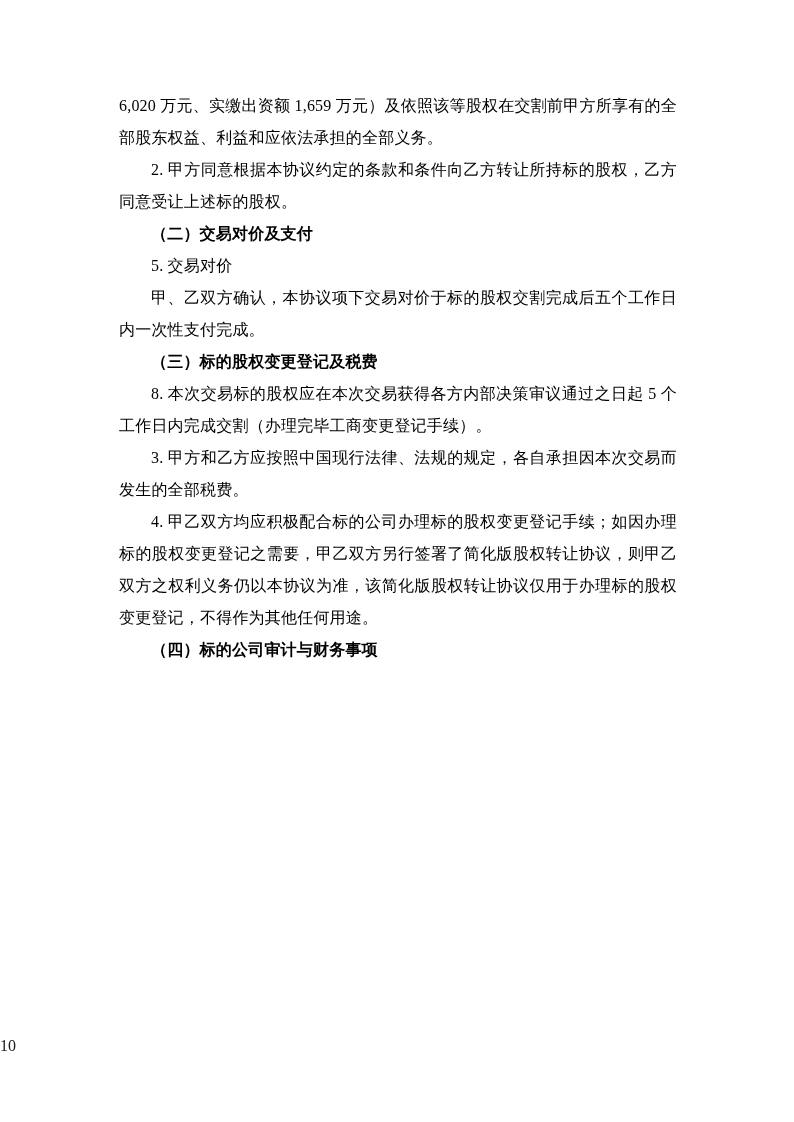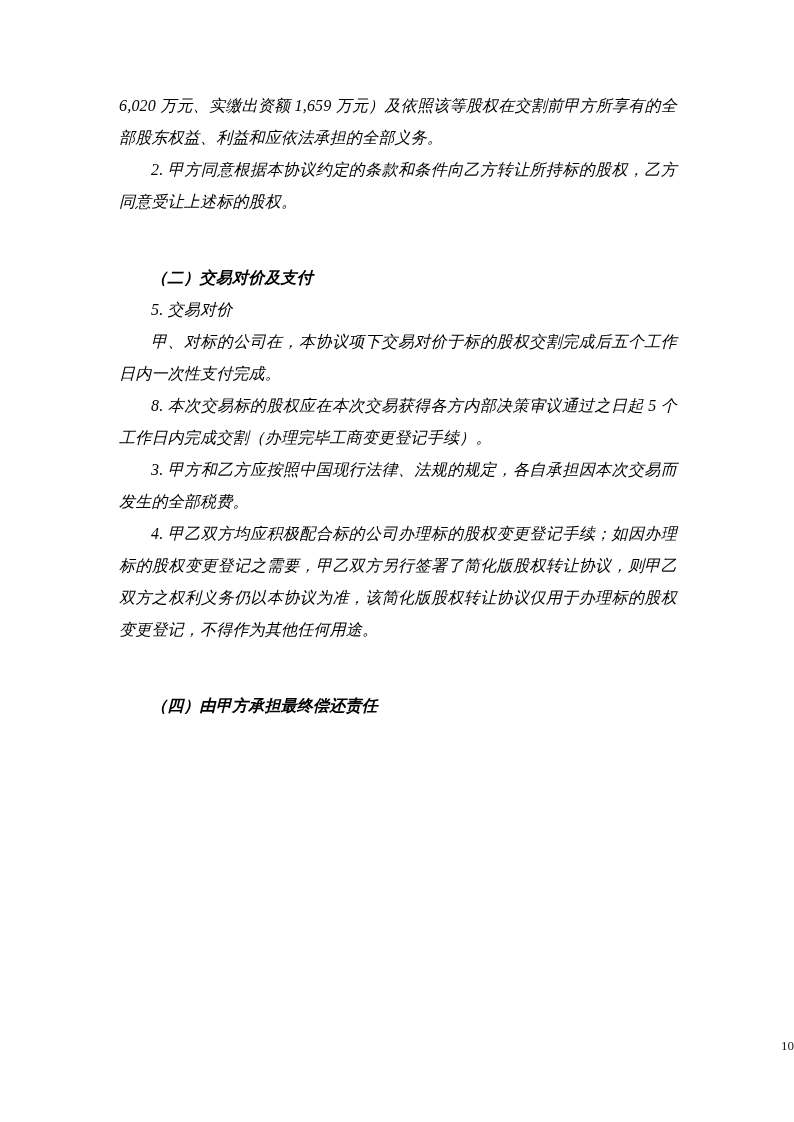--- a/index.html
+++ b/index.html
@@ -18,56 +18,55 @@
   }
   .content {
     position: absolute;
     top: 90px;
     left: 119px;
     width: 558px;
     font-size: 16px;
     line-height: 32px;
     text-align: justify;
     letter-spacing: 0.2px;
-    font-style: italic;
   }
   .content p {
     margin: 0;
     padding: 0;
     text-indent: 2em;
   }
   .content p.cont {
     text-indent: 0;
   }
   .content p.heading {
     font-weight: 700;
-    margin-top: 44px;
   }
   .footer {
     position: absolute;
     top: 1038px;
     left: 0;
     width: 100%;
-    text-align: right;
-    font-size: 13px;
+    text-align: left;
+    font-size: 16px;
     line-height: 16px;
     color: #1a1a1a;
   }
 </style>
 </head>
 <body>
 
 <div class="page">
   <div class="content">
     <p class="cont">6,020 万元、实缴出资额 1,659 万元）及依照该等股权在交割前甲方所享有的全部股东权益、利益和应依法承担的全部义务。</p>
     <p>2. 甲方同意根据本协议约定的条款和条件向乙方转让所持标的股权，乙方同意受让上述标的股权。</p>
     <p class="heading">（二）交易对价及支付</p>
     <p>5. 交易对价</p>
-    <p>甲、对标的公司在，本协议项下交易对价于标的股权交割完成后五个工作日内一次性支付完成。</p>
+    <p>甲、乙双方确认，本协议项下交易对价于标的股权交割完成后五个工作日内一次性支付完成。</p>
+    <p class="heading">（三）标的股权变更登记及税费</p>
     <p>8. 本次交易标的股权应在本次交易获得各方内部决策审议通过之日起 5 个工作日内完成交割（办理完毕工商变更登记手续）。</p>
     <p>3. 甲方和乙方应按照中国现行法律、法规的规定，各自承担因本次交易而发生的全部税费。</p>
     <p>4. 甲乙双方均应积极配合标的公司办理标的股权变更登记手续；如因办理标的股权变更登记之需要，甲乙双方另行签署了简化版股权转让协议，则甲乙双方之权利义务仍以本协议为准，该简化版股权转让协议仅用于办理标的股权变更登记，不得作为其他任何用途。</p>
-    <p class="heading">（四）由甲方承担最终偿还责任</p>
+    <p class="heading">（四）标的公司审计与财务事项</p>
   </div>
   <div class="footer">
     <span>10</span>
   </div>
 </div>
 
 </body></html>

